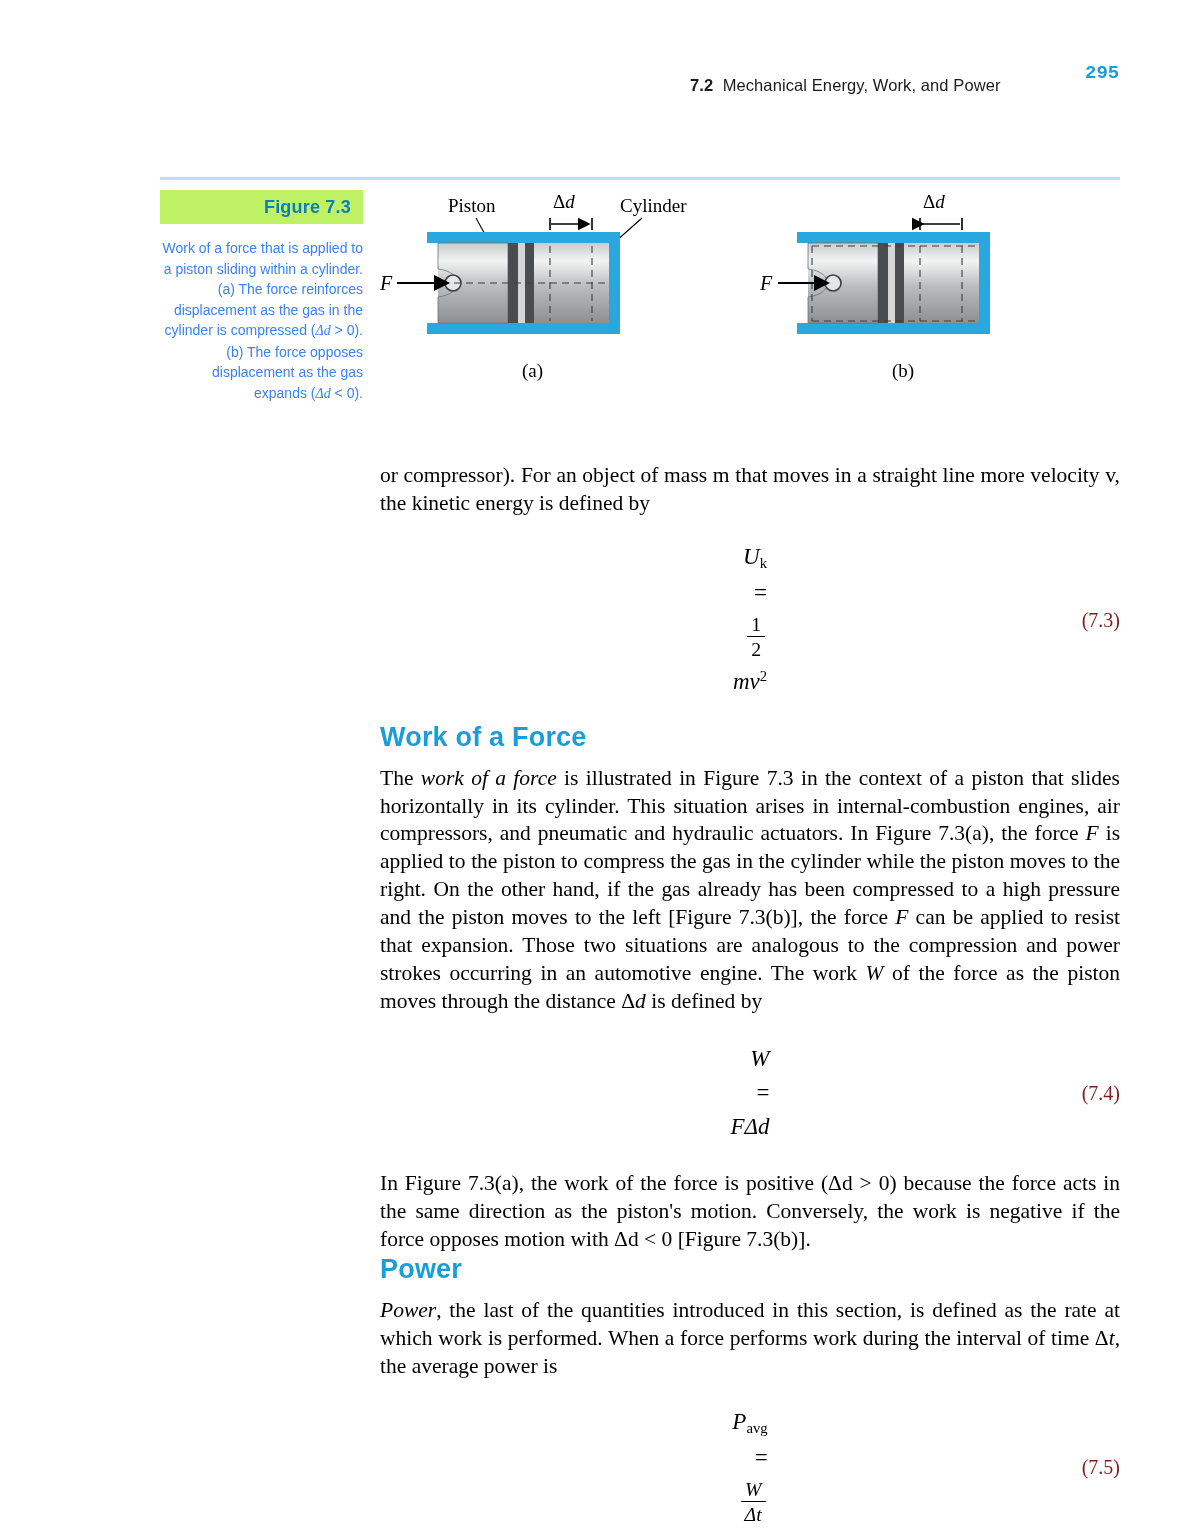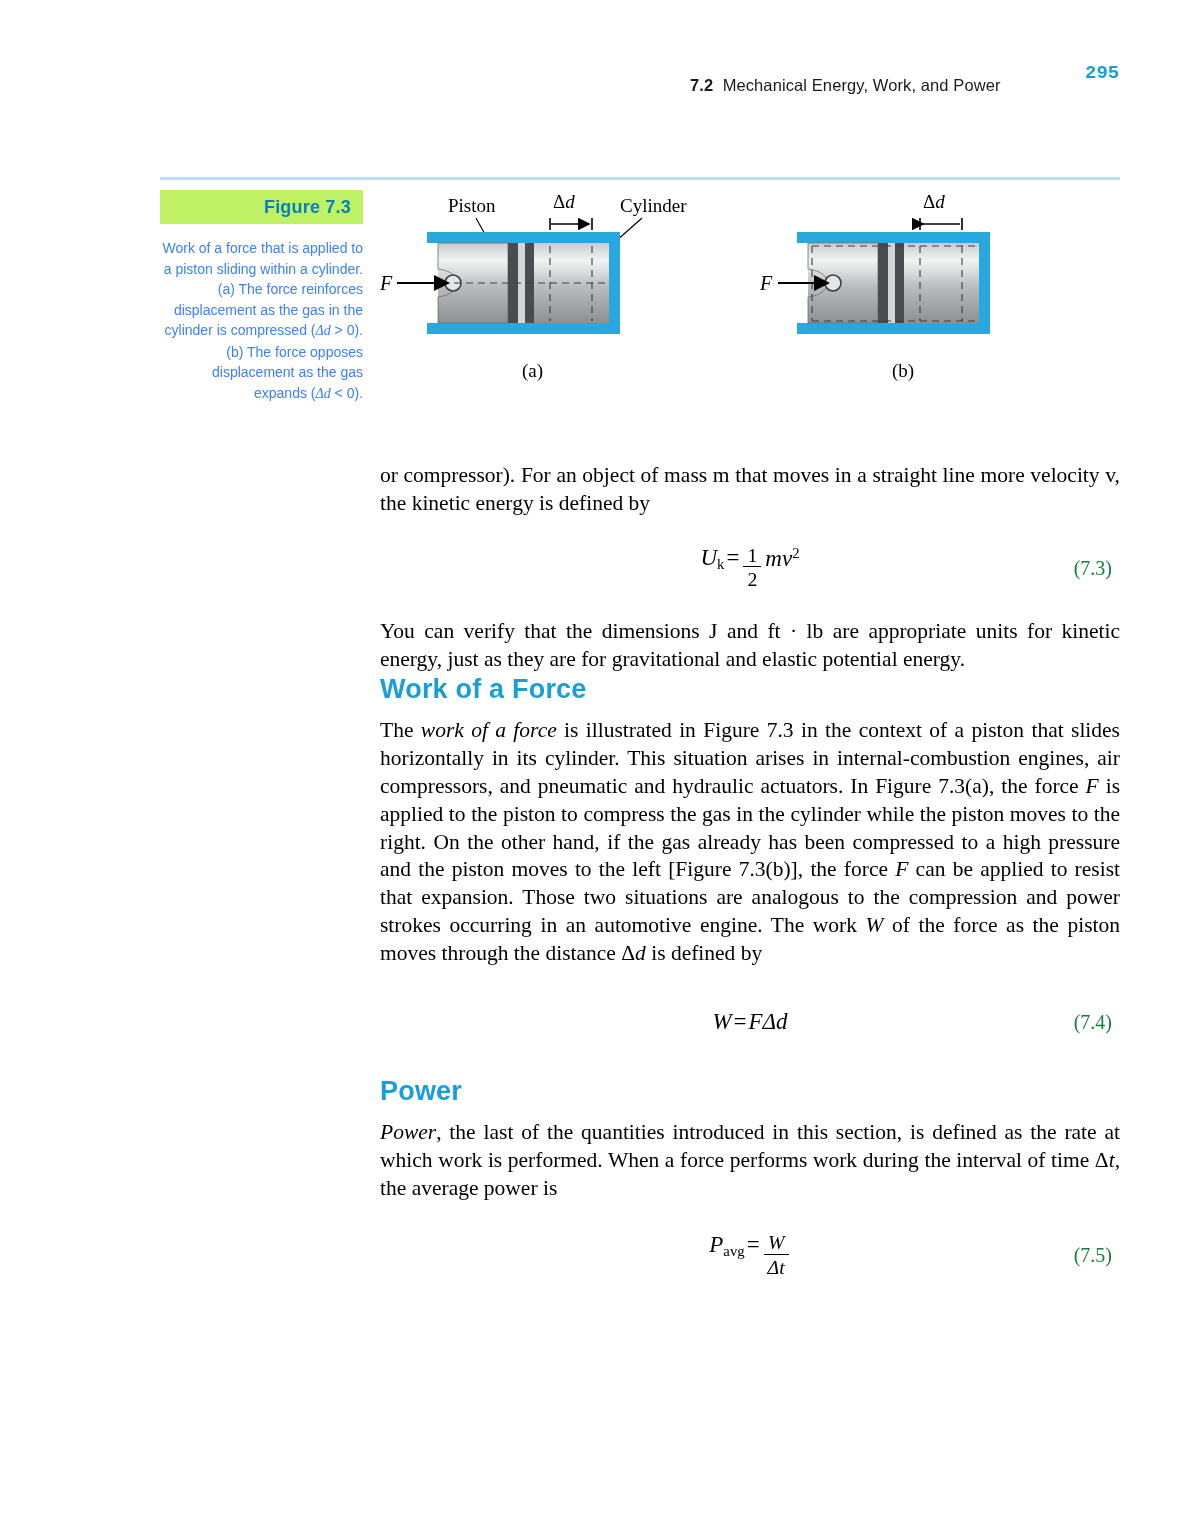--- a/index.html
+++ b/index.html
@@ -131,30 +131,31 @@
     position: relative;
     display: flex;
     align-items: center;
     justify-content: center;
     margin: 26px 0 26px 0;
     min-height: 48px;
   }
   .eq-body {
     font-size: 23px;
     display: flex;
-    align-items: flex-start;
-    gap: 2px;
+    align-items: flex-end;
+    gap: 8px;
+    flex-direction: column;
   }
   .eq-num {
     position: absolute;
-    right: 8px;
+    right: 0;
     top: 50%;
     transform: translateY(-50%);
     font-size: 20px;
-    color: #15803d;
+    color: #7f1d1d;
     font-family: "Liberation Serif", serif;
   }
   .ital { font-style: italic; }
   .sub {
     font-size: 0.64em;
     vertical-align: -0.28em;
     font-style: normal;
   }
   .sup {
     font-size: 0.64em;
@@ -294,35 +295,35 @@
         <span>=</span>
         <span class="frac">
           <span class="num">1</span>
           <span class="den">2</span>
         </span>
         <span class="ital">mv<span class="sup">2</span></span>
       </span>
       <span class="eq-num">(7.3)</span>
     </div>
 
-    <p class="body gap-lg">You can verify that the dimensions J and ft · lb are appropriate units for kinetic energy, just as they are for gravitational and elastic potential energy.</p>
 
     <h2 class="section">Work of a Force</h2>
 
     <p class="body">The <i>work of a force</i> is illustrated in Figure 7.3 in the context of a piston that slides horizontally in its cylinder. This situation arises in internal-combustion engines, air compressors, and pneumatic and hydraulic actuators. In Figure 7.3(a), the force <i>F</i> is applied to the piston to compress the gas in the cylinder while the piston moves to the right. On the other hand, if the gas already has been compressed to a high pressure and the piston moves to the left [Figure 7.3(b)], the force <i>F</i> can be applied to resist that expansion. Those two situations are analogous to the compression and power strokes occurring in an automotive engine. The work <i>W</i> of the force as the piston moves through the distance Δ<i>d</i> is defined by</p>
 
     <div class="equation-row" style="margin-top:30px;margin-bottom:30px;">
       <span class="eq-body">
         <span class="ital">W</span>
         <span>=</span>
         <span class="ital">FΔd</span>
       </span>
       <span class="eq-num">(7.4)</span>
     </div>
 
+    <p class="body gap-lg">In Figure 7.3(a), the work of the force is positive (Δd &gt; 0) because the force acts in the same direction as the piston's motion. Conversely, the work is negative if the force opposes motion with Δd &lt; 0 [Figure 7.3(b)].</p>
 
     <h2 class="section">Power</h2>
 
     <p class="body"><i>Power</i>, the last of the quantities introduced in this section, is defined as the rate at which work is performed. When a force performs work during the interval of time Δ<i>t</i>, the average power is</p>
 
     <div class="equation-row" style="margin-top:28px;margin-bottom:40px;">
       <span class="eq-body">
         <span class="ital">P<span class="sub">avg</span></span>
         <span>=</span>
         <span class="frac">

